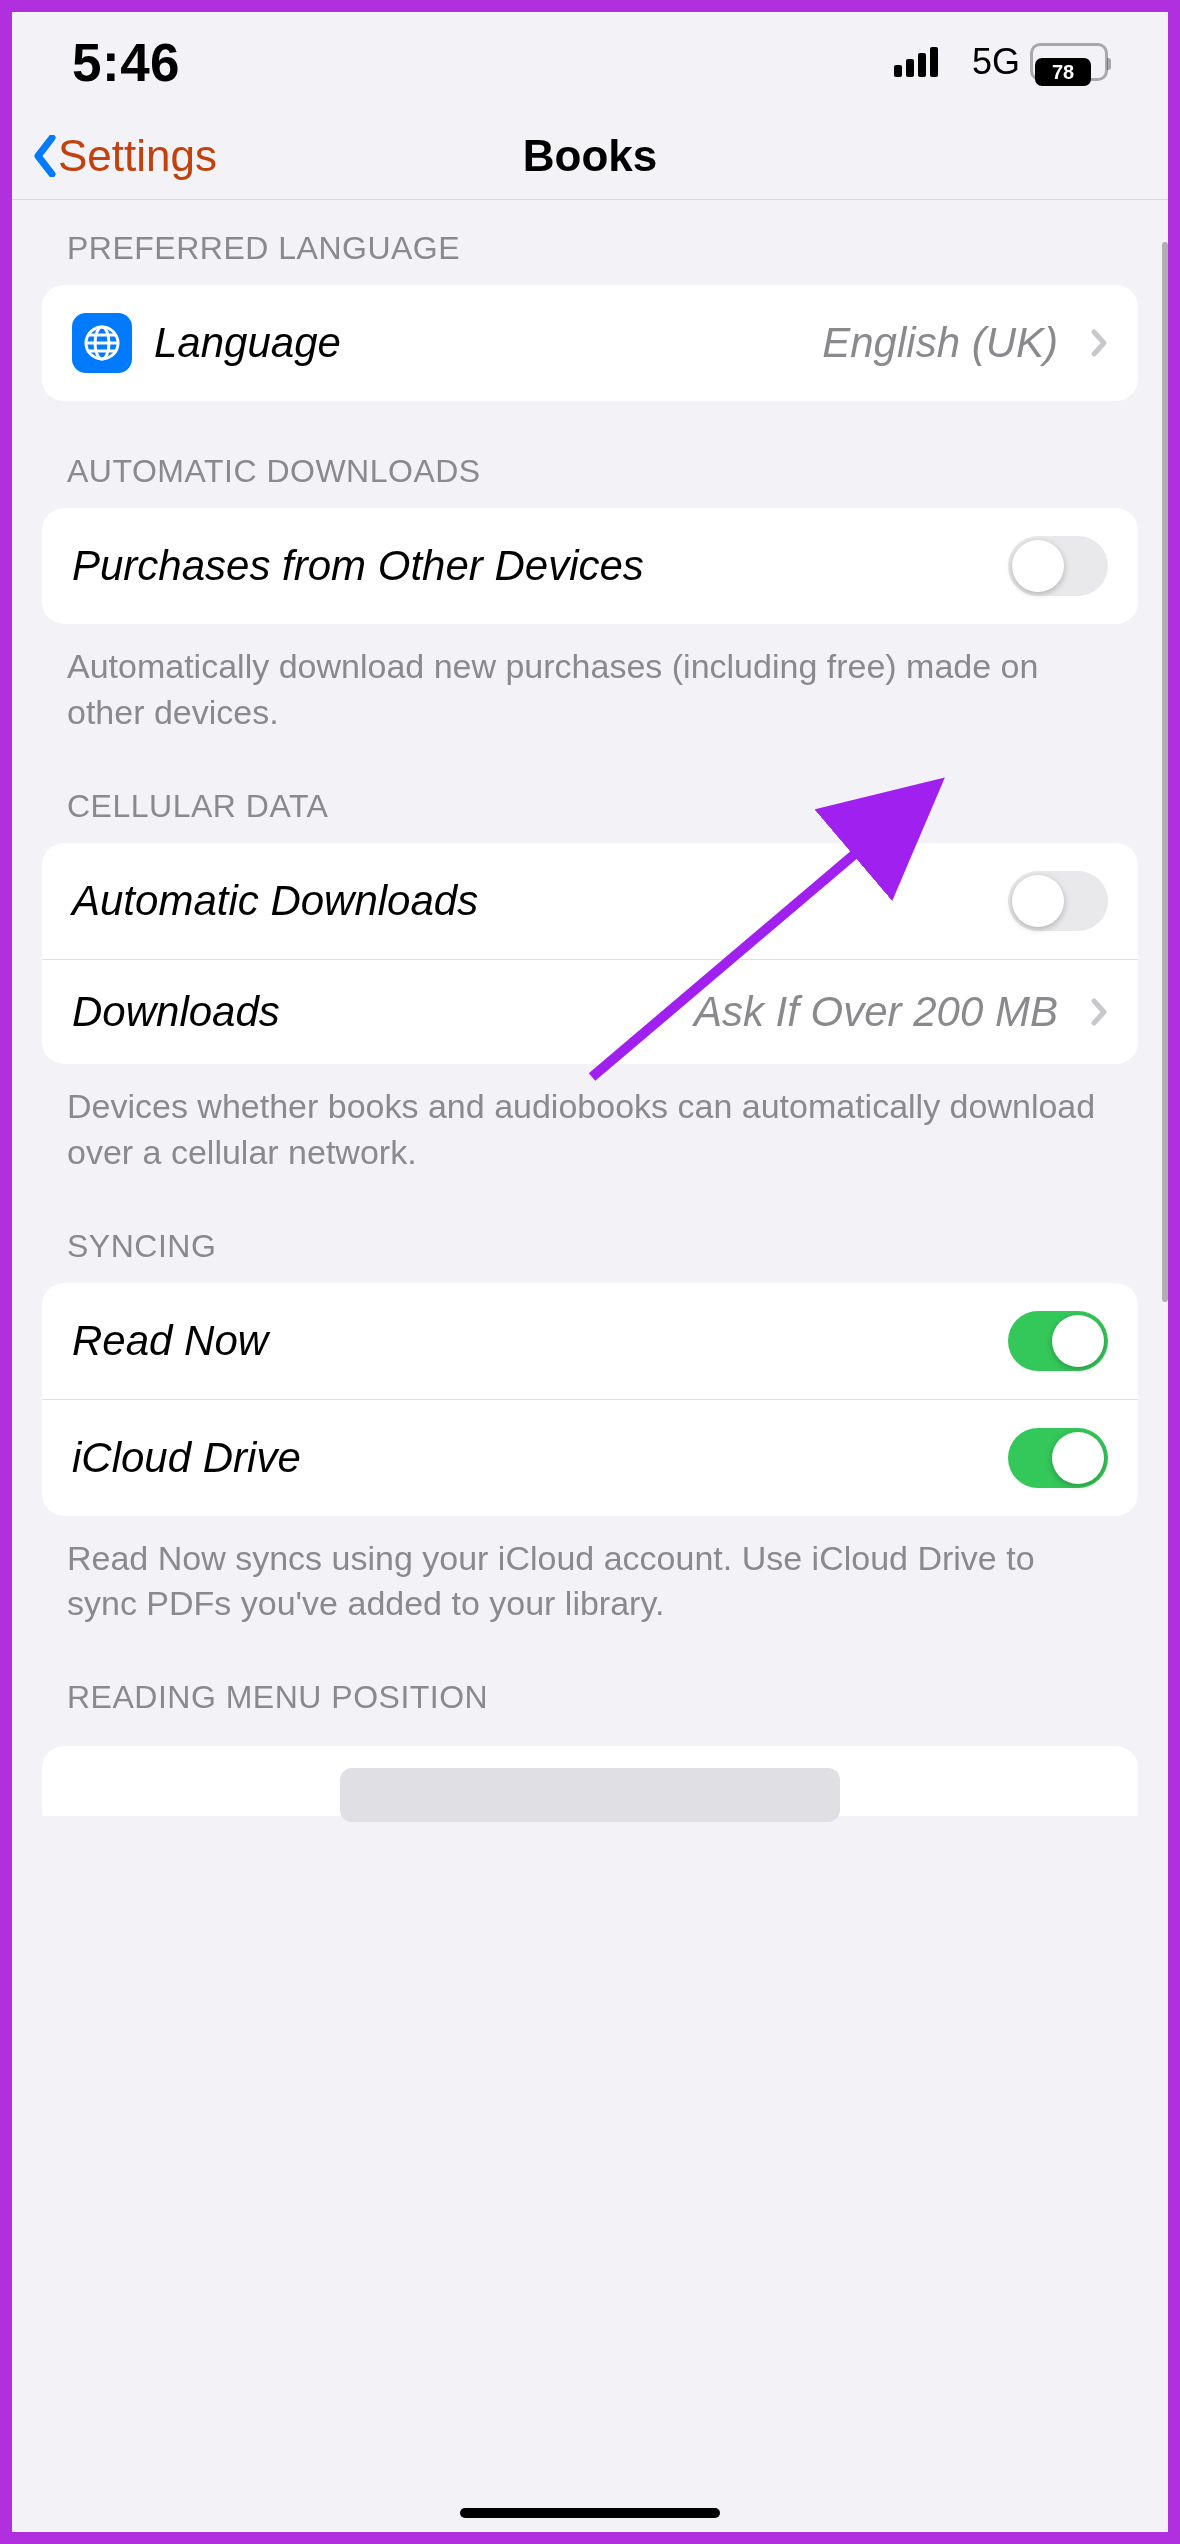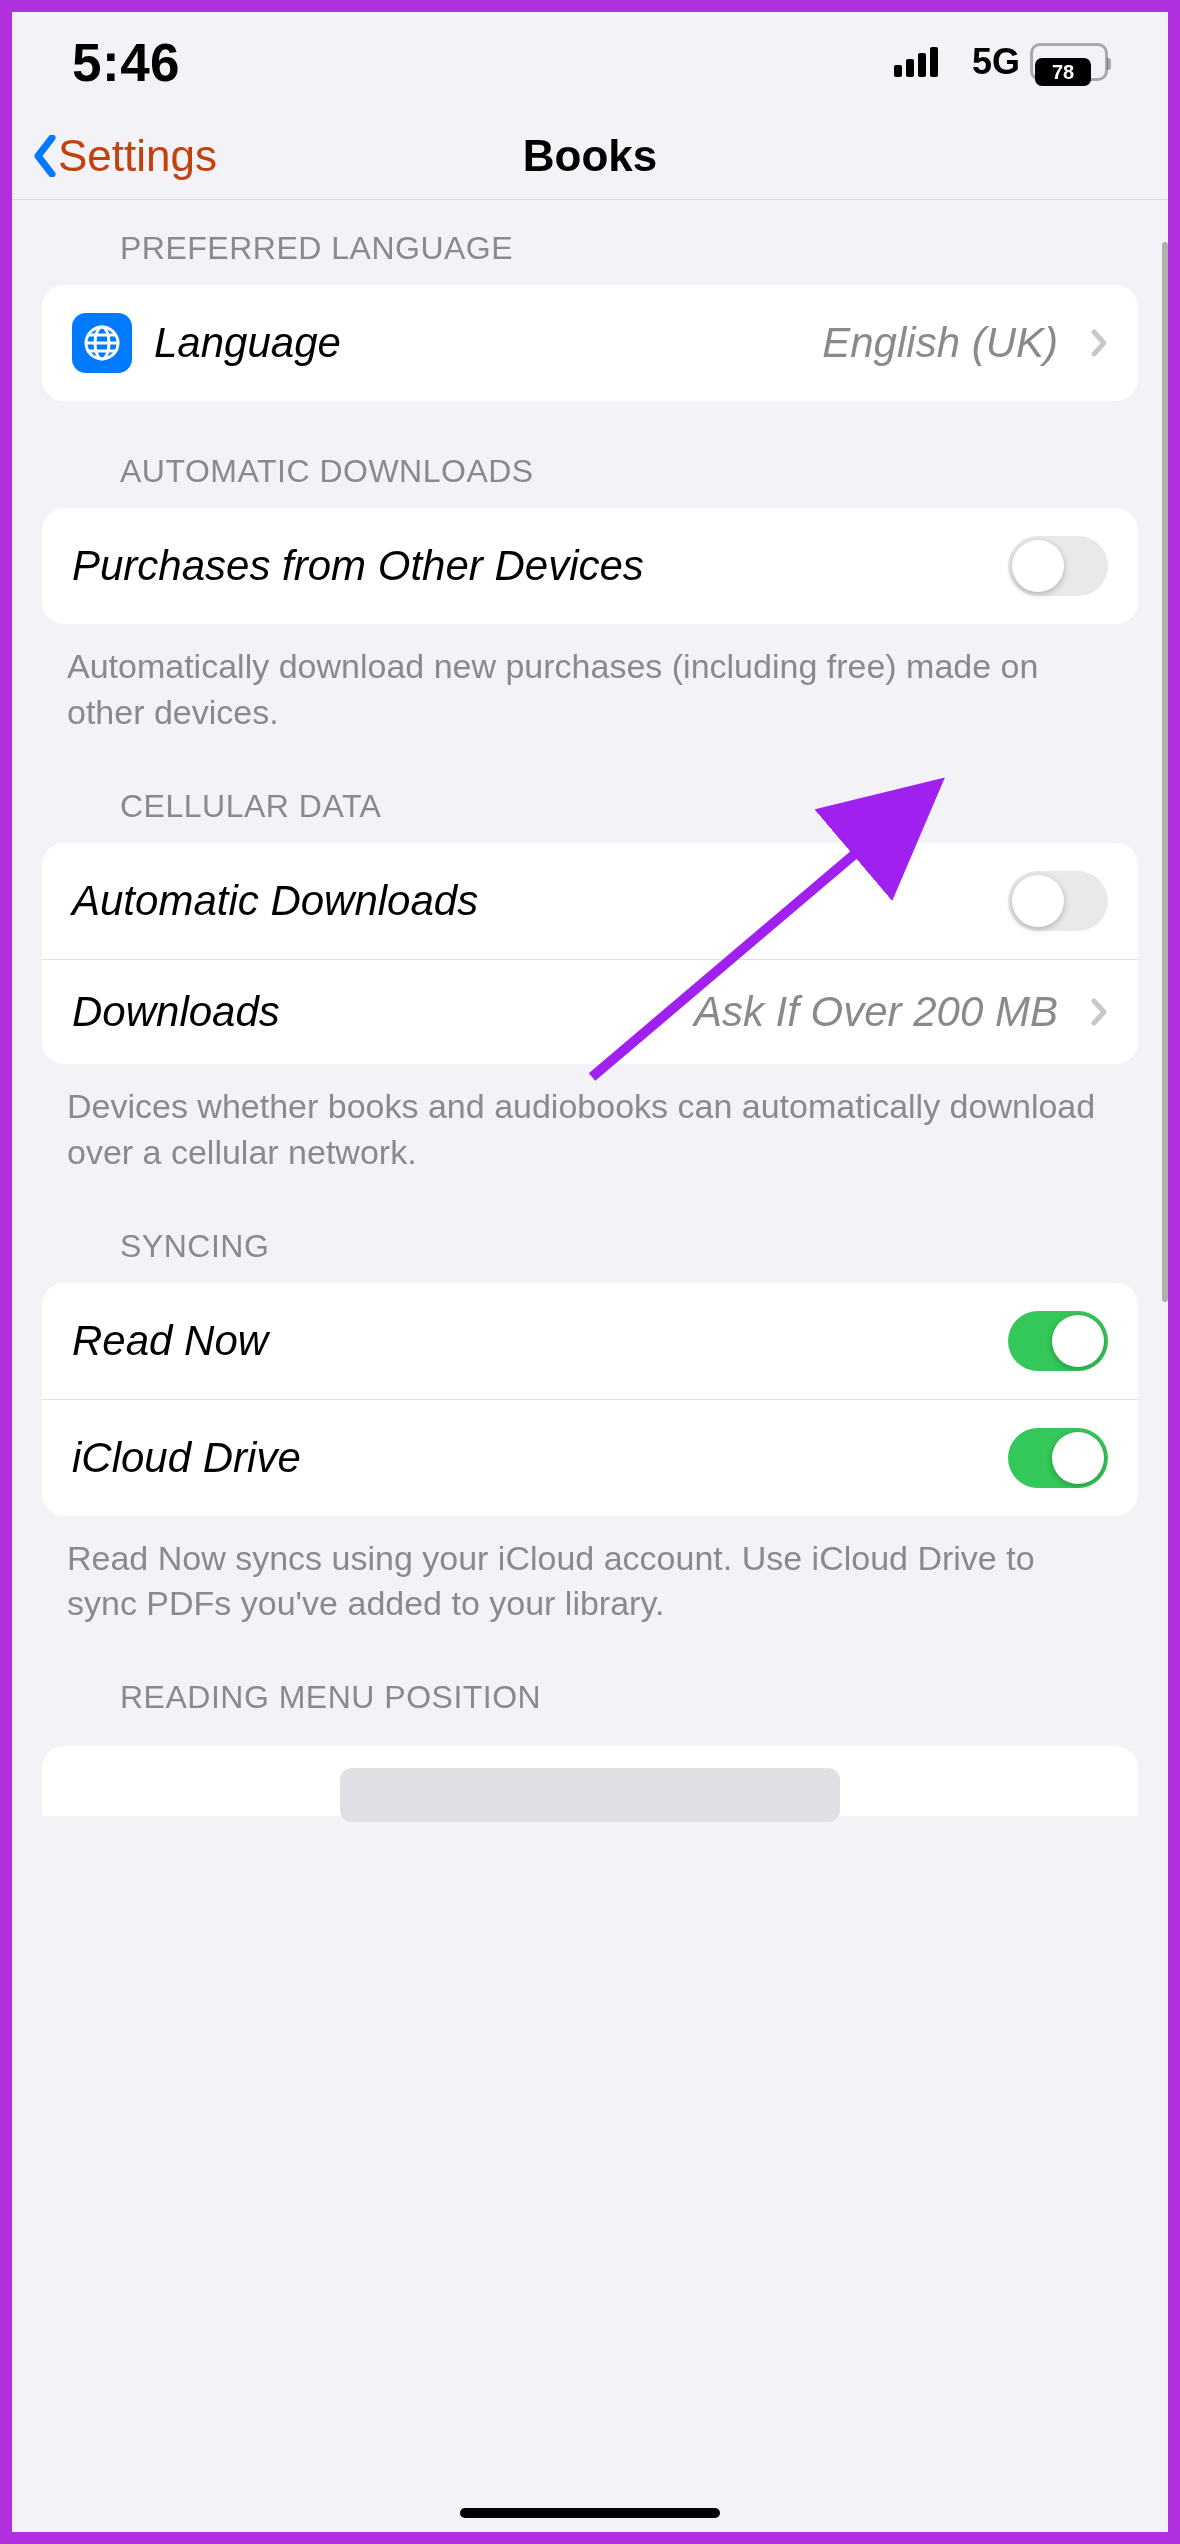--- a/index.html
+++ b/index.html
@@ -45,21 +45,21 @@
   .signal-bars span {
     display: inline-block;
     width: 8px;
     background: #000;
     border-radius: 2px;
   }
   .signal-bars span:nth-child(1){height:12px}
   .signal-bars span:nth-child(2){height:18px}
   .signal-bars span:nth-child(3){height:24px}
   .signal-bars span:nth-child(4){height:30px}
-  .status-5g { font-size: 36px; font-weight: 700; margin-left: 24px; }
+  .status-5g { font-size: 36px; font-weight: 400; margin-left: 24px; }
   .battery {
     position: relative;
     width: 78px;
     height: 38px;
     border: 3px solid rgba(0,0,0,0.3);
     border-radius: 10px;
   }
   .battery::after{
     content:"";
     position:absolute;
@@ -110,24 +110,23 @@
   .viewport {
     overflow-y: auto;
     height: calc(100% - 188px);
   }
   .content { padding: 0 0 60px 0; }
 
   .sec-header {
     color:#8a8a8e;
     font-size:32px;
     letter-spacing:0.5px;
-    padding: 0 74px;
+    padding: 0 55px;
     margin-top: 52px;
     margin-bottom: 18px;
-    margin-left: 34px;
   }
   .sec-header.first { margin-top: 30px; }
   .group {
     background:#fff;
     border-radius:22px;
     margin: 0 30px;
     overflow:hidden;
   }
   .row {
     display:flex;

